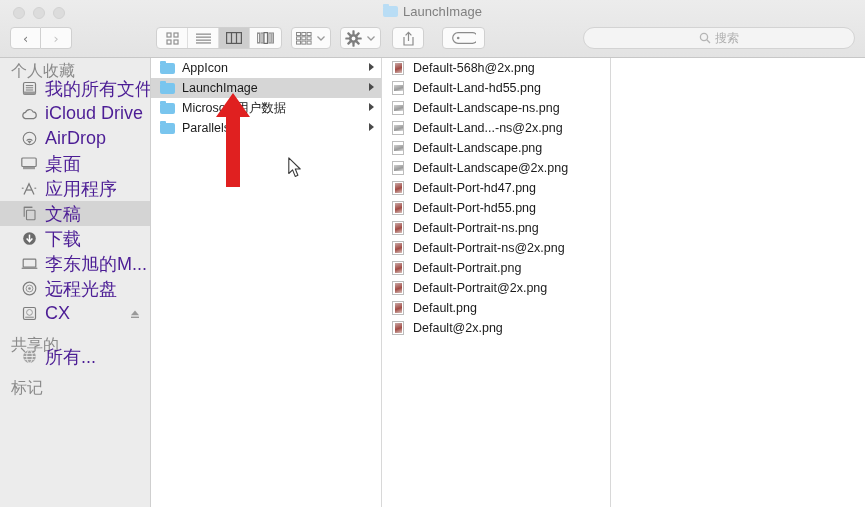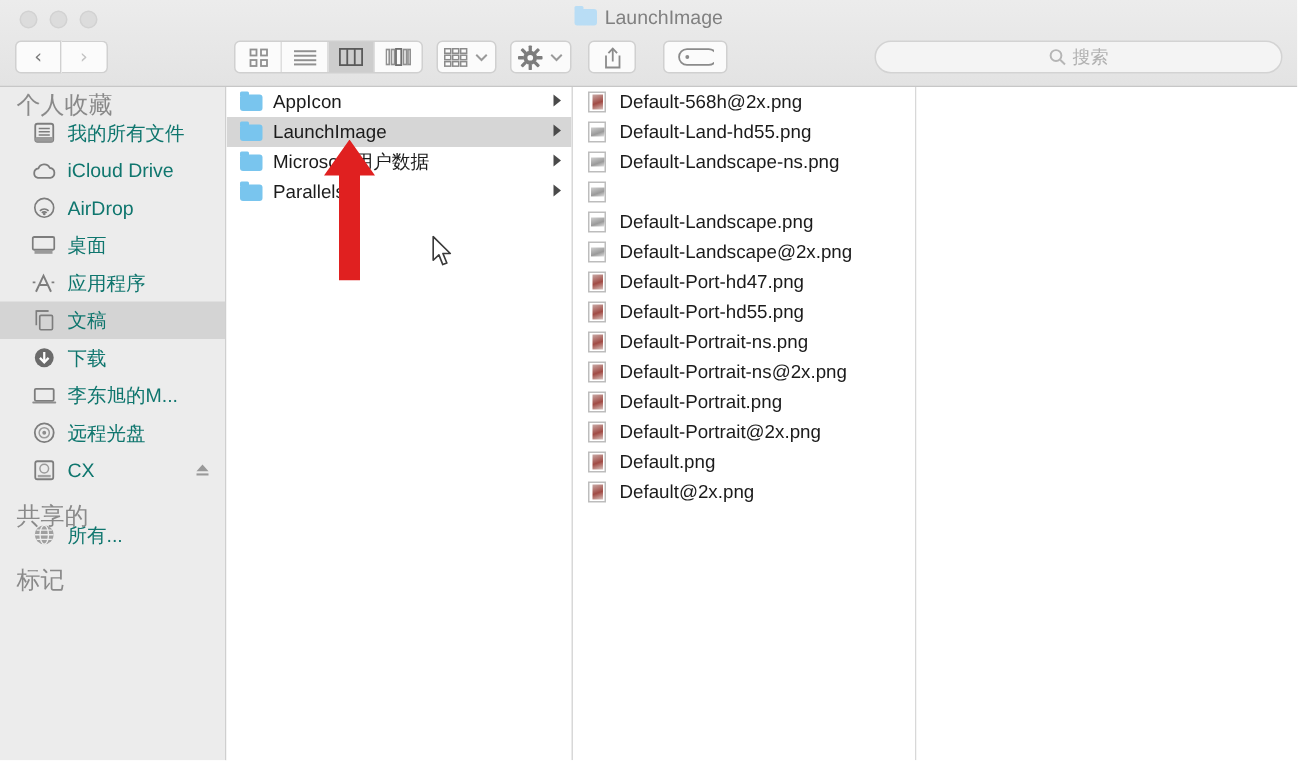--- a/index.html
+++ b/index.html
@@ -203,22 +203,22 @@
   .sb-item .sb-icon {
     width: 18px;
     height: 16px;
     margin-right: 7px;
     flex: 0 0 18px;
     display: flex;
     align-items: center;
     justify-content: center;
   }
   .sb-item .sb-label {
-    font-size: 13px;
-    color: #0f766e;
+    font-size: 18px;
+    color: #4c1d95;
     white-space: nowrap;
     overflow: hidden;
   }
   .sb-eject {
     position: absolute;
     right: 10px;
     top: 6px;
     width: 10px;
     height: 12px;
   }
@@ -697,20 +697,21 @@
             </span>
           </span>
         <span class="row-label">Default-Landscape-ns.png</span>
       </div>
       <div class="row">
         <span class="row-icon">
             <span class="png-ico wide">
               <span class="thumb"></span>
             </span>
           </span>
+        <span class="row-label">Default-Land...-ns@2x.png</span>
       </div>
       <div class="row">
         <span class="row-icon">
             <span class="png-ico wide">
               <span class="thumb"></span>
             </span>
           </span>
         <span class="row-label">Default-Landscape.png</span>
       </div>
       <div class="row">

